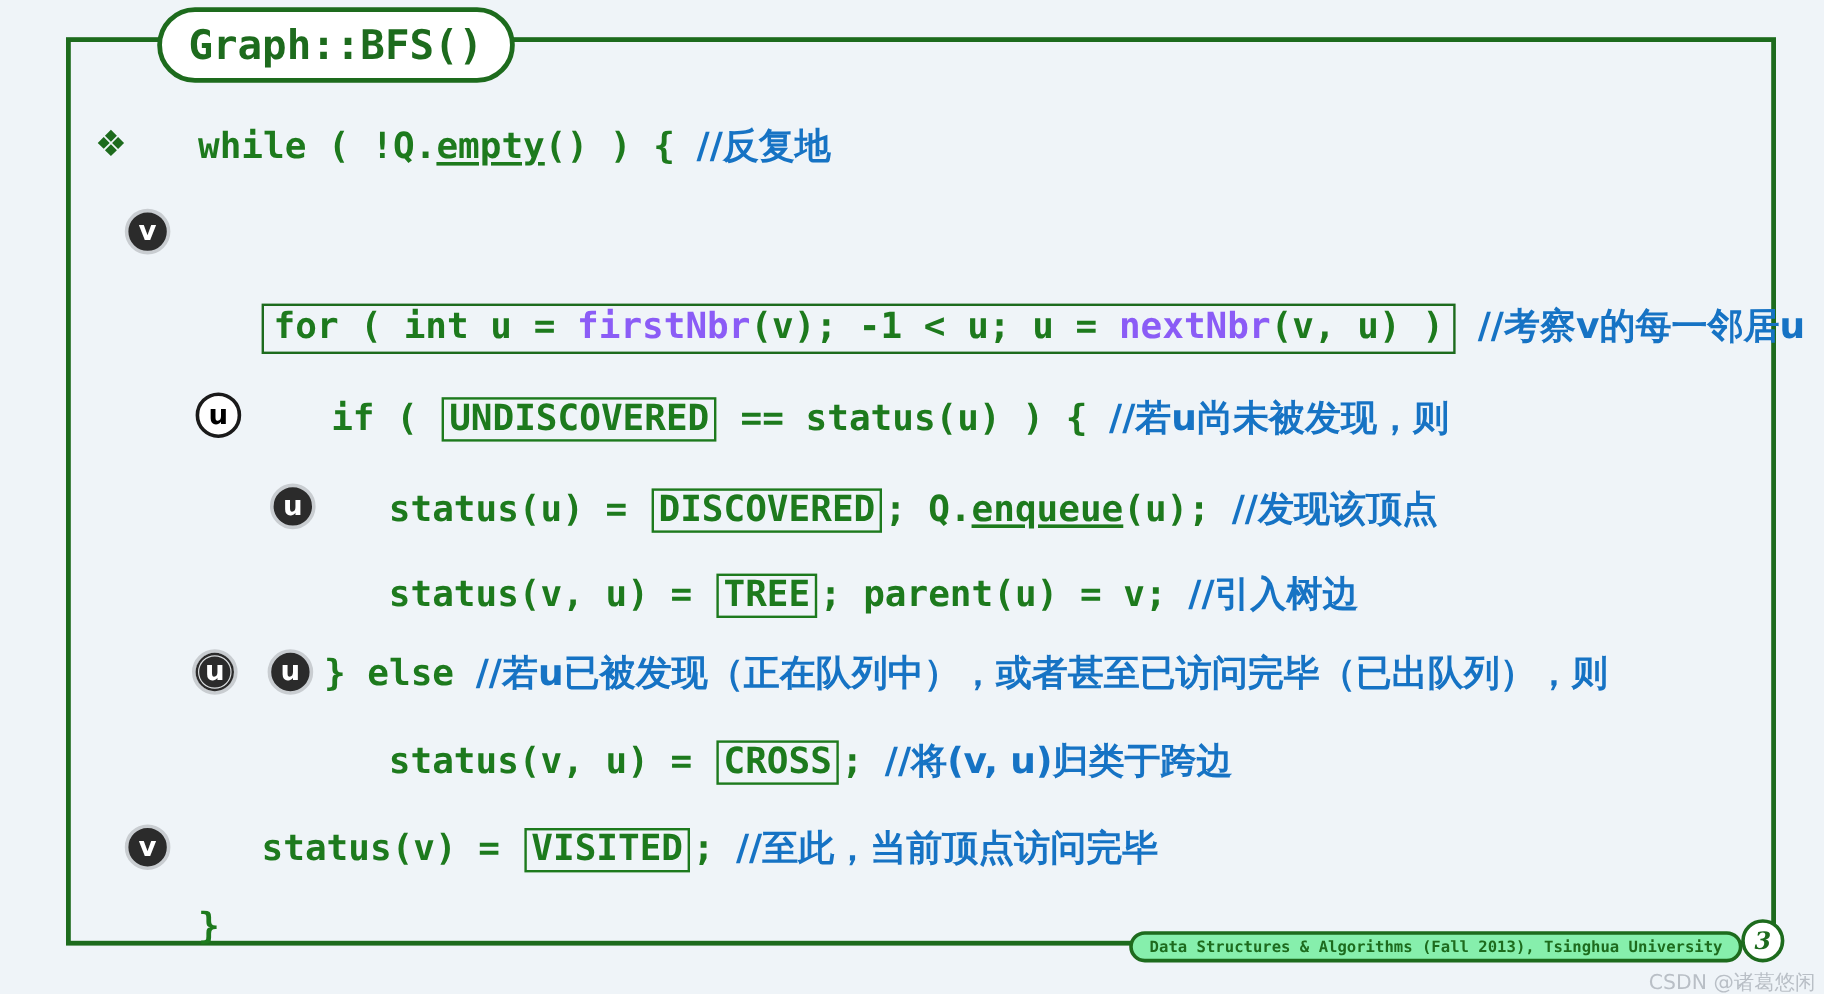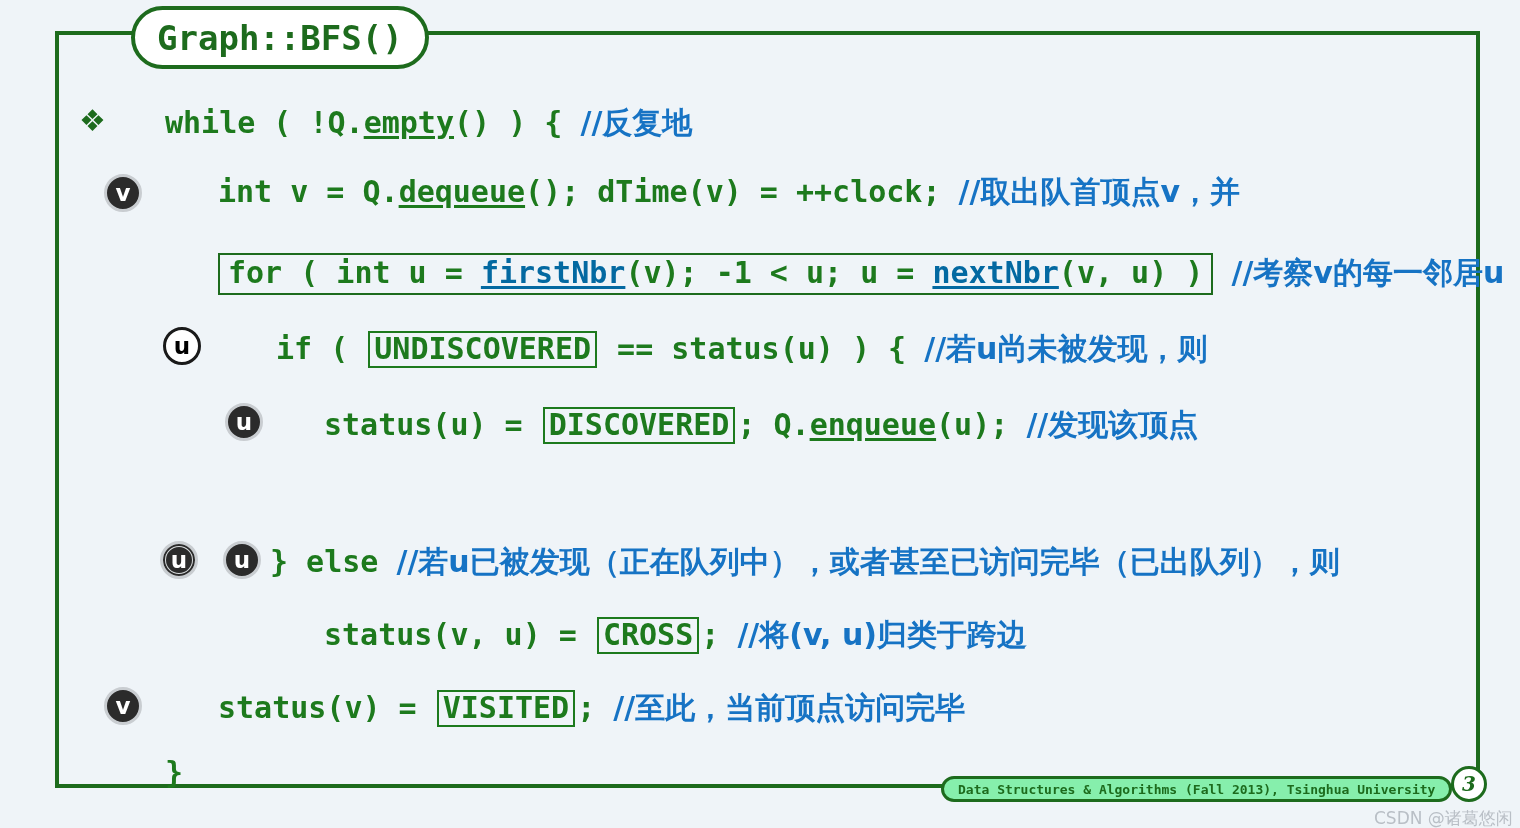--- a/index.html
+++ b/index.html
@@ -82,23 +82,22 @@
     color: #1673c4;
     font-family: "DejaVu Sans", "Liberation Sans", sans-serif;
     font-weight: bold;
   }
   .und {
     text-decoration: underline;
     text-underline-offset: 3px;
     color: #1d7a1d;
   }
   .und-b {
-    text-decoration: underline;
     text-underline-offset: 3px;
-    color: #0369a1;
+    color: #8b5cf6;
   }
   .boxed {
     border: 2px solid #1d7a1d;
     padding: 1px 4px 2px 4px;
     margin: 0 2px;
     display: inline-block;
     line-height: 1;
     color: #1d7a1d;
   }
   .outline-box {
@@ -222,38 +221,38 @@
 
   <div class="code-area">
 
     <div class="bullet">❖</div>
 
     <div class="code-line" style="left:165px; top:108px;">
       <span class="kw">while ( !Q.</span><span class="und">empty</span><span class="code">() ) {</span>&nbsp;<span class="cmt">//反复地</span>
     </div>
 
     <div class="badge dark" style="left:104px; top:174px;">v</div>
-    <div class="code-line" style="left:218px; top:177px;">
-      <span class="code">int v = Q.</span><span class="und">dequeue</span><span class="code">(); dTime(v) = ++clock;</span>&nbsp;<span class="cmt">//取出队首顶点v，并</span>
-    </div>
 
     <div class="code-line" style="left:218px; top:253px;">
       <span class="outline-box"><span class="code">for ( int u = </span><span class="und-b">firstNbr</span><span class="code">(v); -1 &lt; u; u = </span><span class="und-b">nextNbr</span><span class="code">(v, u) )</span></span>&nbsp;<span class="cmt">//考察v的每一邻居u</span>
     </div>
 
     <div class="badge light" style="left:163px; top:327px;">u</div>
     <div class="code-line" style="left:276px; top:331px;">
       <span class="code">if ( </span><span class="boxed">UNDISCOVERED</span><span class="code"> == status(u) ) {</span>&nbsp;<span class="cmt">//若u尚未被发现，则</span>
     </div>
 
     <div class="badge dark" style="left:225px; top:403px;">u</div>
     <div class="code-line" style="left:324px; top:407px;">
       <span class="code">status(u) = </span><span class="boxed">DISCOVERED</span><span class="code">; Q.</span><span class="und">enqueue</span><span class="code">(u);</span>&nbsp;<span class="cmt">//发现该顶点</span>
     </div>
 
+    <div class="code-line" style="left:324px; top:478px;">
+      <span class="code">status(v, u) = </span><span class="boxed">TREE</span><span class="code">; parent(u) = v;</span>&nbsp;<span class="cmt">//引入树边</span>
+    </div>
 
     <div class="badge dark-ring" style="left:160px; top:541px;">u</div>
     <div class="badge dark" style="left:223px; top:541px;">u</div>
     <div class="code-line" style="left:270px; top:547px;">
       <span class="code">} else</span>&nbsp;<span class="cmt">//若u已被发现（正在队列中），或者甚至已访问完毕（已出队列），则</span>
     </div>
 
     <div class="code-line" style="left:324px; top:617px;">
       <span class="code">status(v, u) = </span><span class="boxed">CROSS</span><span class="code">;</span>&nbsp;<span class="cmt">//将(v, u)归类于跨边</span>
     </div>

